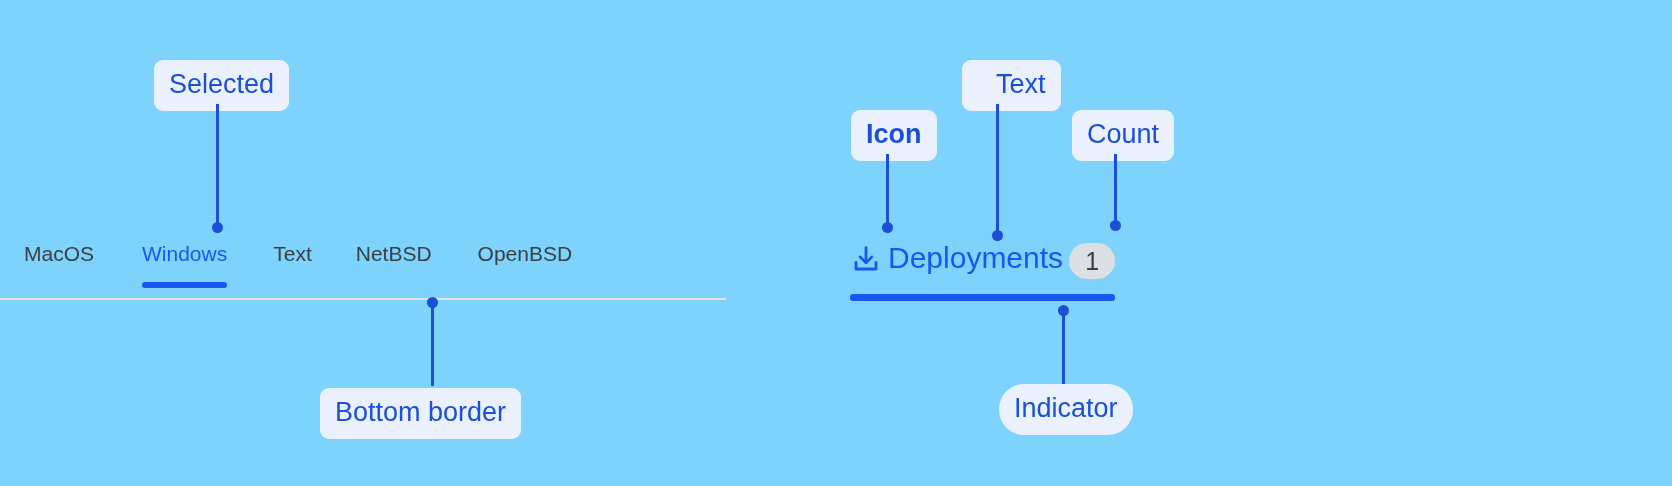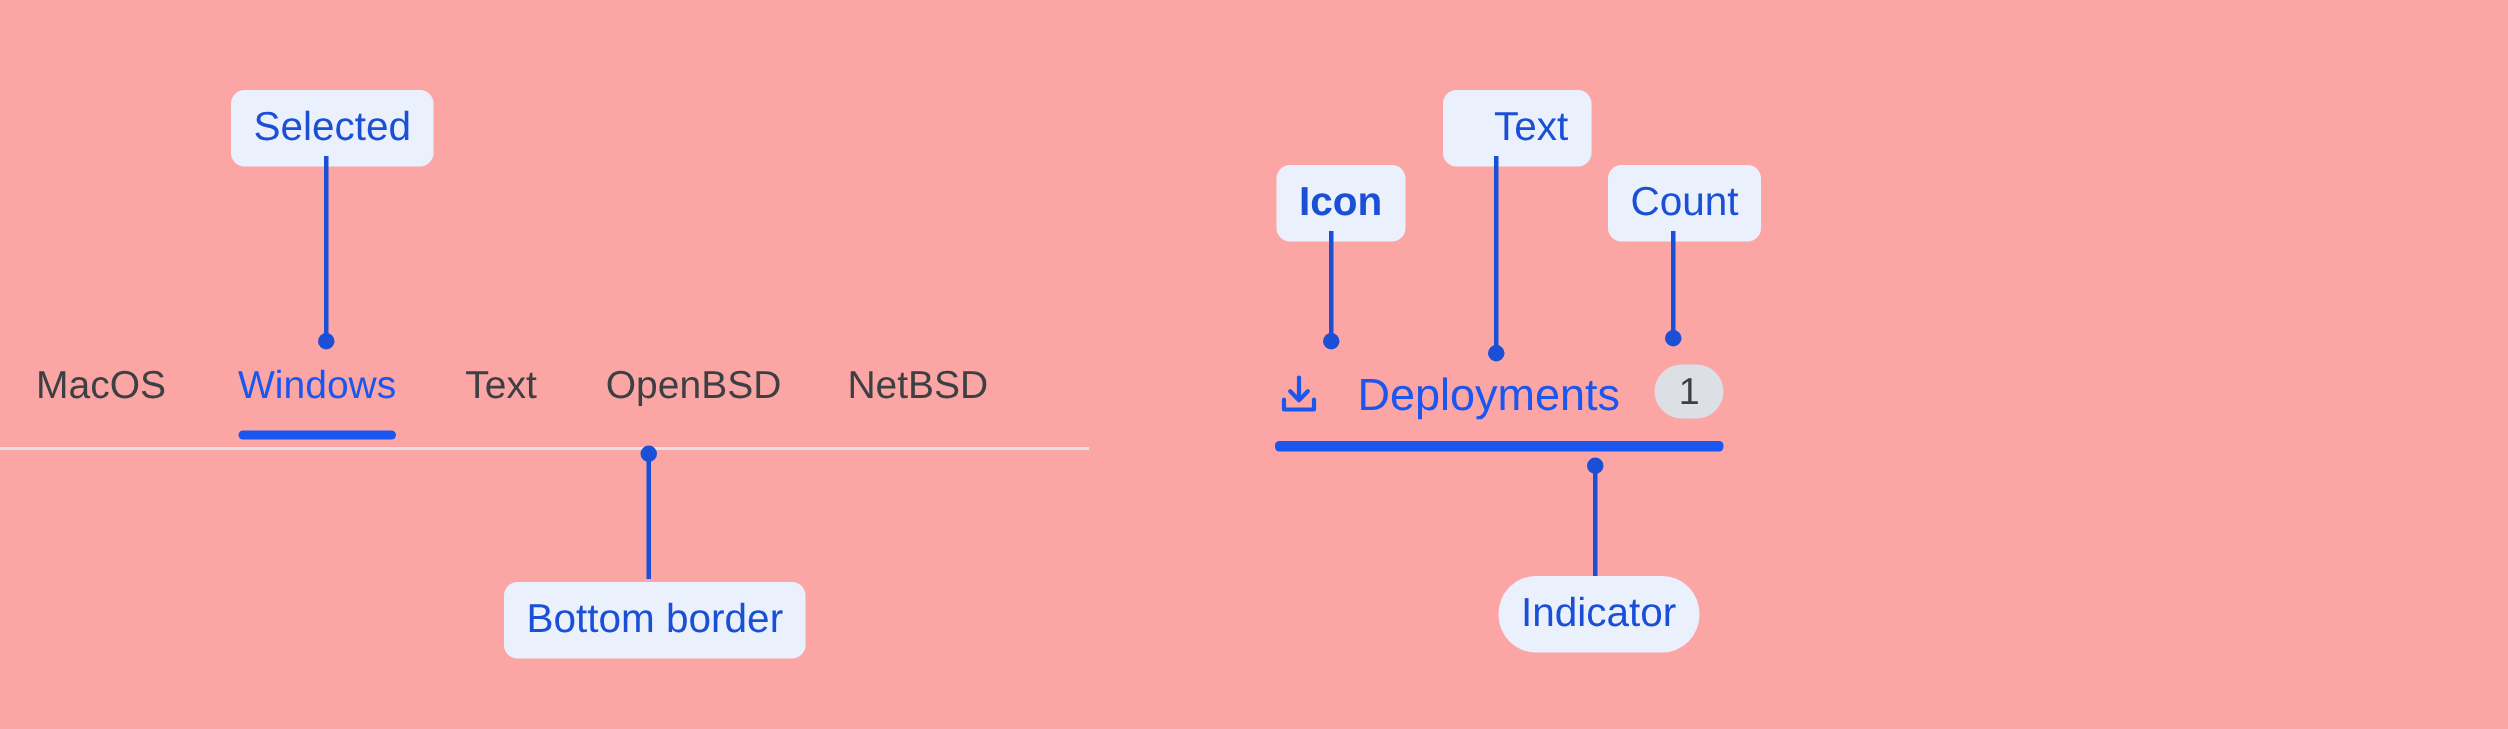--- a/index.html
+++ b/index.html
@@ -9,21 +9,21 @@
   }
   body {
     font-family: "Liberation Sans", sans-serif;
     -webkit-font-smoothing: antialiased;
   }
 
   #stage {
     position: relative;
     width: 1672px;
     height: 486px;
-    background: #fca5a5;
+    background: #7dd3fc;
     overflow: hidden;
   }
 
   
   .callout {
     position: absolute;
     background: #eaf1fd;
     color: #1a4fd6;
     border-radius: 9px;
     font-size: 27px;
@@ -54,21 +54,21 @@
     top: 243px;
     width: 726px;
     height: 57px;
     box-sizing: border-box;
     border-bottom: 2px solid #e2e2e4;
     display: flex;
     align-items: flex-start;
   }
   .tab-simple {
     position: relative;
-    font-size: 26px;
+    font-size: 21px;
     line-height: 1;
     color: #3c4043;
     padding: 0 0 22px 0;
     margin: 0;
     white-space: nowrap;
     font-family: "Liberation Sans", sans-serif;
   }
   .tab-simple.is-selected {
     color: #1a56f0;
   }
@@ -86,22 +86,22 @@
   
   #tabstrip-right {
     position: absolute;
     left: 850px;
     top: 243px;
     height: 57px;
   }
   #tab-deployments {
     position: relative;
     display: flex;
-    align-items: flex-end;
-    gap: 23px;
+    align-items: flex-start;
+    gap: 6px;
     padding: 0 0 22px 0;
     white-space: nowrap;
   }
   #tab-deployments::after {
     content: "";
     position: absolute;
     left: 0;
     right: 0;
     bottom: 0;
     height: 7px;
@@ -141,27 +141,27 @@
 <div id="stage">
 
   <div class="callout" style="left:154px; top:60px;">Selected</div>
   <div class="leader" style="left:216px; top:104px; height:122px;"></div>
   <div class="dot" style="left:212px; top:222px;"></div>
 
   <div id="tabstrip-left">
     <div class="tab-simple" style="margin-left:24px;">MacOS</div>
     <div class="tab-simple is-selected" style="margin-left:48px;">Windows</div>
     <div class="tab-simple" style="margin-left:46px;">Text</div>
+    <div class="tab-simple" style="margin-left:44px;">NetBSD</div>
     <div class="tab-simple" style="margin-left:46px;">OpenBSD</div>
-    <div class="tab-simple" style="margin-left:44px;">NetBSD</div>
   </div>
 
   <div class="dot" style="left:427px; top:297px;"></div>
   <div class="leader" style="left:431px; top:302px; height:84px;"></div>
-  <div class="callout" style="left:336px; top:388px;">Bottom border</div>
+  <div class="callout" style="left:320px; top:388px;">Bottom border</div>
 
   <div class="callout" style="left:851px; top:110px;font-weight:bold;">Icon</div>
   <div class="leader" style="left:886px; top:154px; height:72px;"></div>
   <div class="dot" style="left:882px; top:222px;"></div>
 
   <div class="callout" style="left:962px; top:60px;padding-left:34px;">Text</div>
   <div class="leader" style="left:996px; top:104px; height:130px;"></div>
   <div class="dot" style="left:992px; top:230px;"></div>
 
   <div class="callout" style="left:1072px; top:110px;">Count</div>

